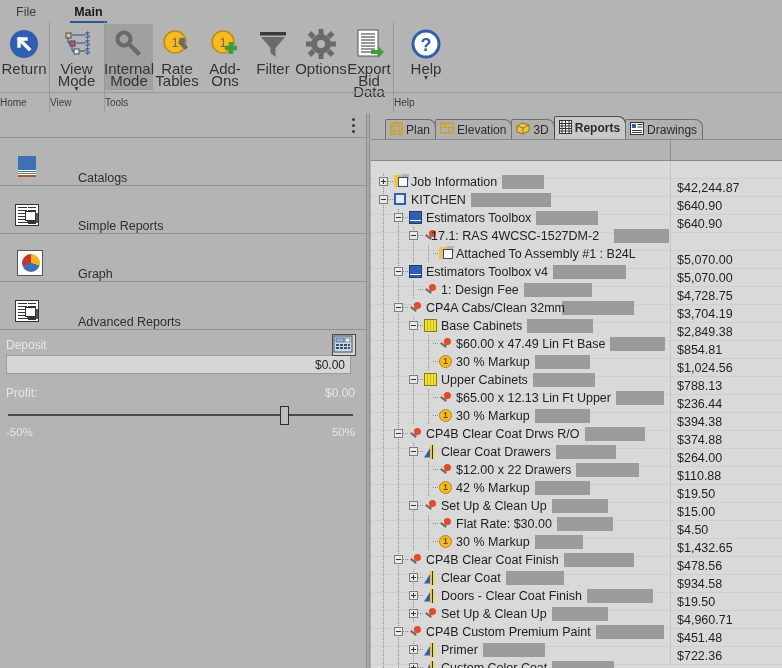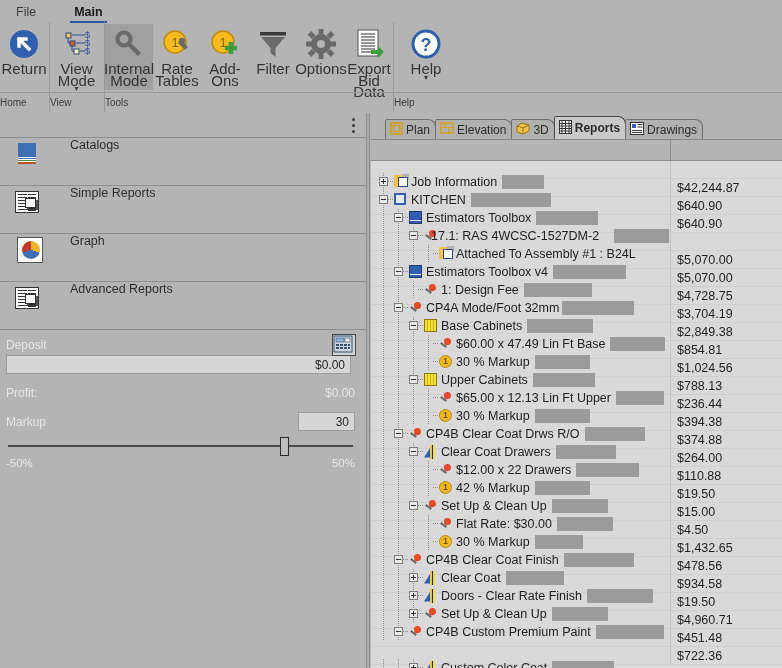--- a/index.html
+++ b/index.html
@@ -32,22 +32,22 @@
           padding-top:4px; cursor:default; }
   .rbtn .lbl { font-size:15px; line-height:11.5px; text-align:center; margin-top:3px; color:#343434; }
   .rbtn.sel { background:#a0a0a0; height:66px; }
   .icon32 { width:32px; height:32px; position:relative; }
 
   
   .left { position:absolute; left:0; top:113px; width:366px; height:555px; background:#b4b4b4; }
   .left-topbar { height:25px; position:relative; border-bottom:1px solid #8f8f8f; }
   .kebab { position:absolute; right:10px; top:5px; width:4px; height:16px; }
   .kebab i { display:block; width:3px; height:3px; background:#3a3a3a; margin-bottom:3px; border-radius:50%; }
-  .navitem { height:48px; display:flex; align-items:flex-start; padding-left:14px;
-             border-bottom:1px solid #8f8f8f; }
+  .navitem { height:48px; display:flex; align-items:flex-end; padding-left:14px;
+             border-bottom:1px solid #8f8f8f;gap:8px; }
   .navitem .nlabel { font-size:12.5px; margin-left:22px; color:#2e2e2e; }
   .navicon { width:34px; height:34px; position:relative; flex:0 0 34px; }
 
   .deposit-wrap { padding:8px 10px 0 6px; position:relative; }
   .fld-label { font-size:12px; color:#e6e6e6; margin-bottom:3px; }
   .calc-btn { position:absolute; right:10px; top:4px; width:24px; height:22px;
               background:#d5d5d5; border:1px solid #4a4a4a; }
   .txtinput { background:#d6d6d6; border:1px solid #9c9c9c; height:19px;
               font-size:12px; text-align:right; padding:1px 5px 0 0; line-height:17px; color:#1f1f1f; }
   .row-between { display:flex; justify-content:space-between; align-items:center; }
@@ -346,24 +346,20 @@
             </g>
         </svg>
       </div>
       <div class="txtinput" style="width:345px;">$0.00</div>
 
       <div class="row-between" style="margin-top:12px;width:349px;">
         <div class="fld-label" style="margin:0;">Profit:</div>
         <div class="lightval">$0.00</div>
       </div>
 
-      <div class="row-between" style="margin-top:12px;width:349px;">
-        <div class="fld-label" style="margin:0;">Markup</div>
-        <div class="txtinput" style="width:57px;">30</div>
-      </div>
 
       <div class="slider-track" style="width:349px;">
         <div class="slider-line"></div>
         <div class="slider-thumb"></div>
       </div>
       <div class="slider-ends" style="width:349px;">
         <span>-50%</span>
         <span>50%</span>
       </div>
     </div>
@@ -539,21 +535,21 @@
         <div class="trow">
           <div class="tcell-label">
             <div class="guide" style="left:12px;"></div>
             <div class="guide" style="left:27px;"></div>
             <div class="elbow" style="left:32px;width:6px;"></div>
             <div class="expander " style="left:23px;"></div>
             <div class="ticon" style="left:38px;">
               <div class="pin"></div>
             </div>
             <div class="redact" style="left:191px;width:72px;"></div>
-            <div class="tlabel" style="left:55px;">CP4A Mode/Foot 32mm</div>
+            <div class="tlabel" style="left:55px;">CP4A Cabs/Clean 32mm</div>
           </div>
           <div class="colsep"></div>
           <div class="tcell-amt">$4,728.75</div>
         </div>
         <div class="trow">
           <div class="tcell-label">
             <div class="guide" style="left:12px;"></div>
             <div class="guide" style="left:27px;"></div>
             <div class="guide" style="left:42px;"></div>
             <div class="elbow" style="left:47px;width:6px;"></div>
@@ -793,21 +789,21 @@
           <div class="tcell-label">
             <div class="guide" style="left:12px;"></div>
             <div class="guide" style="left:27px;"></div>
             <div class="guide" style="left:42px;"></div>
             <div class="elbow" style="left:47px;width:6px;"></div>
             <div class="expander plus" style="left:38px;"></div>
             <div class="ticon" style="left:53px;">
               <div class="brush"></div>
             </div>
             <div class="redact" style="left:216px;width:66px;"></div>
-            <div class="tlabel" style="left:70px;">Doors - Clear Rate Finish</div>
+            <div class="tlabel" style="left:70px;">Doors - Clear Coat Finish</div>
           </div>
           <div class="colsep"></div>
           <div class="tcell-amt">$934.58</div>
         </div>
         <div class="trow">
           <div class="tcell-label">
             <div class="guide" style="left:12px;"></div>
             <div class="guide" style="left:27px;"></div>
             <div class="guide" style="left:42px;"></div>
             <div class="elbow" style="left:47px;width:6px;"></div>
@@ -830,20 +826,32 @@
             <div class="ticon" style="left:38px;">
               <div class="pin"></div>
             </div>
             <div class="redact" style="left:225px;width:68px;"></div>
             <div class="tlabel" style="left:55px;">CP4B Custom Premium Paint</div>
           </div>
           <div class="colsep"></div>
           <div class="tcell-amt">$4,960.71</div>
         </div>
         <div class="trow">
+          <div class="tcell-label">
+            <div class="guide" style="left:12px;"></div>
+            <div class="guide" style="left:27px;"></div>
+            <div class="guide" style="left:42px;"></div>
+            <div class="elbow" style="left:47px;width:6px;"></div>
+            <div class="expander plus" style="left:38px;"></div>
+            <div class="ticon" style="left:53px;">
+              <div class="brush"></div>
+            </div>
+            <div class="redact" style="left:112px;width:62px;"></div>
+            <div class="tlabel" style="left:70px;">Primer</div>
+          </div>
           <div class="colsep"></div>
           <div class="tcell-amt">$451.48</div>
         </div>
         <div class="trow">
           <div class="tcell-label">
             <div class="guide" style="left:12px;"></div>
             <div class="guide" style="left:27px;"></div>
             <div class="guide" style="left:42px;"></div>
             <div class="elbow" style="left:47px;width:6px;"></div>
             <div class="expander plus" style="left:38px;"></div>

